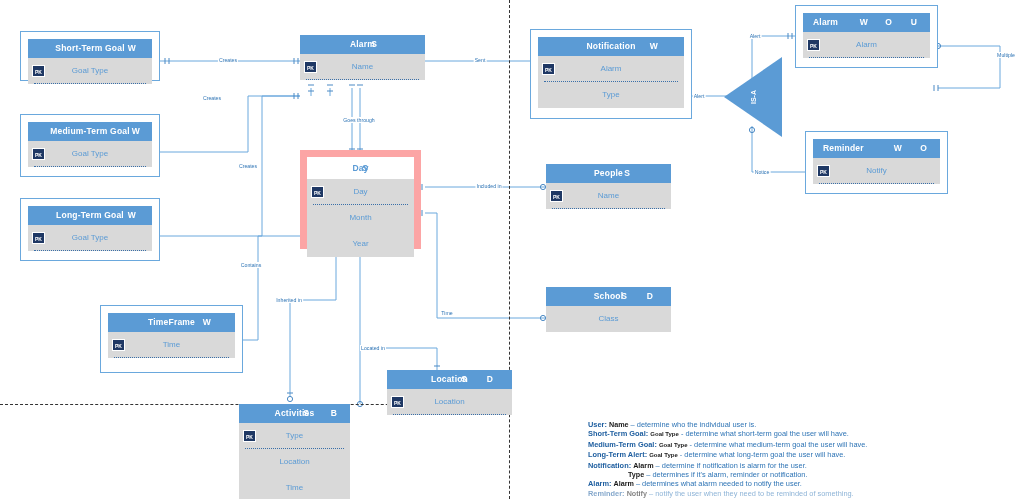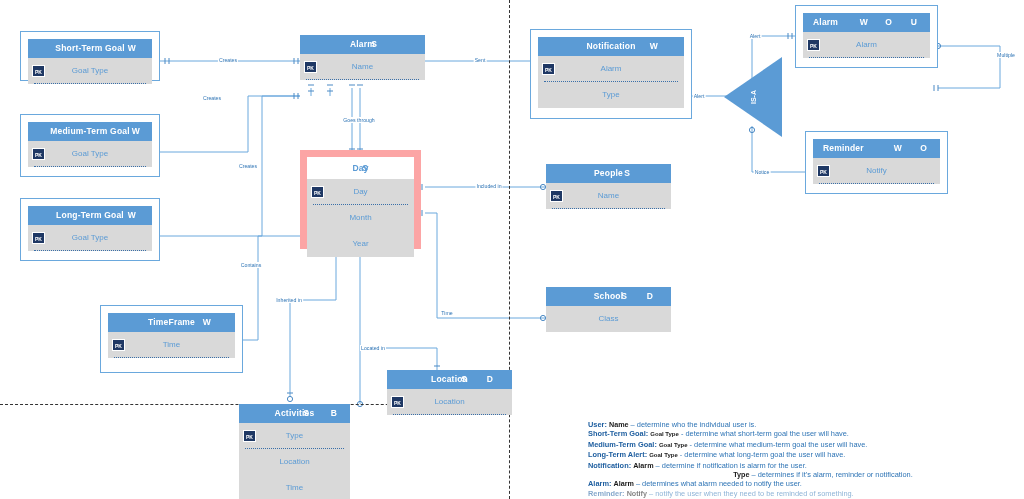--- a/index.html
+++ b/index.html
@@ -56,21 +56,21 @@
 
   
   .legend{
     position:absolute;left:588px;top:420px;width:430px;
     font-size:7.4px;line-height:9.4px;color:#2E74B5;
   }
   .legend .ln{white-space:nowrap;}
   .legend b{font-weight:bold;color:#1F5FA0;}
   .legend .term{font-weight:bold;color:#1a1a1a;font-size:7.2px;}
   .legend .small{font-size:6px;}
-  .legend .ind{padding-left:40px;text-align:center;}
+  .legend .ind{padding-left:40px;}
 
   
   .divider-v{position:absolute;border-left:1.4px dashed #333333;}
   .divider-h{position:absolute;border-top:1.4px dashed #333333;}
 </style>
 </head>
 <body>
 
 <div id="canvas">
 

